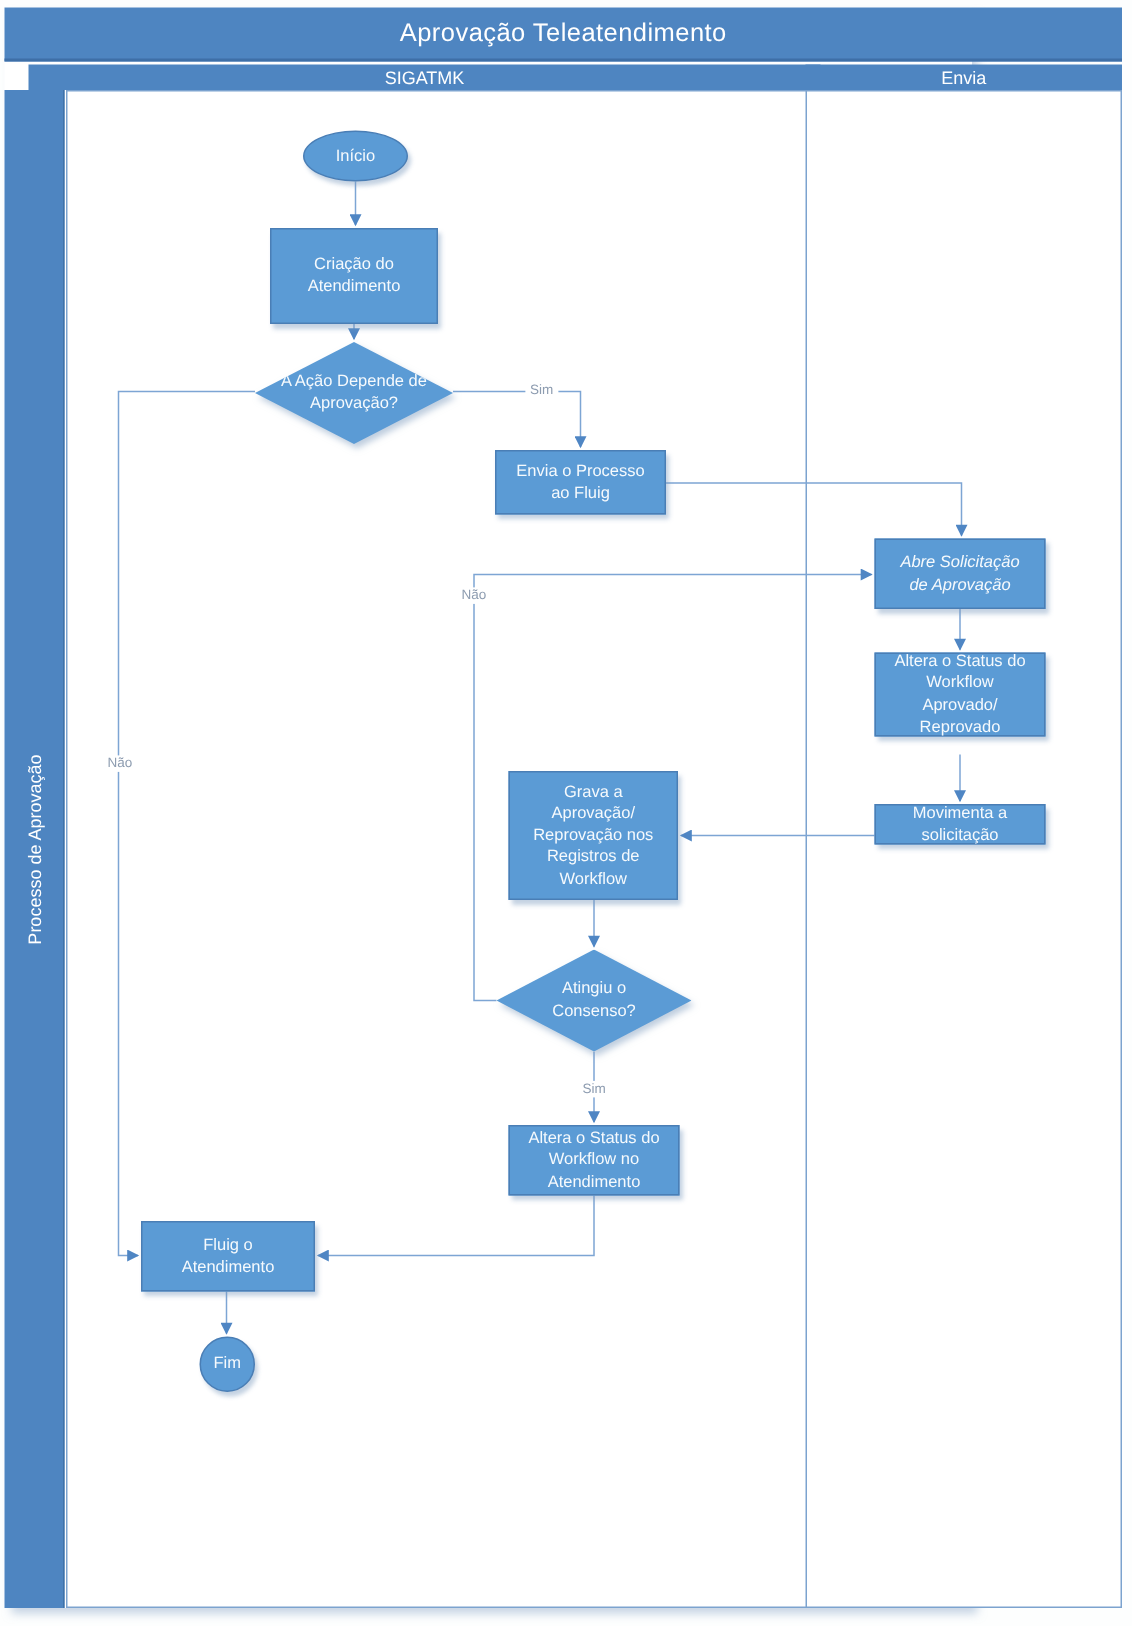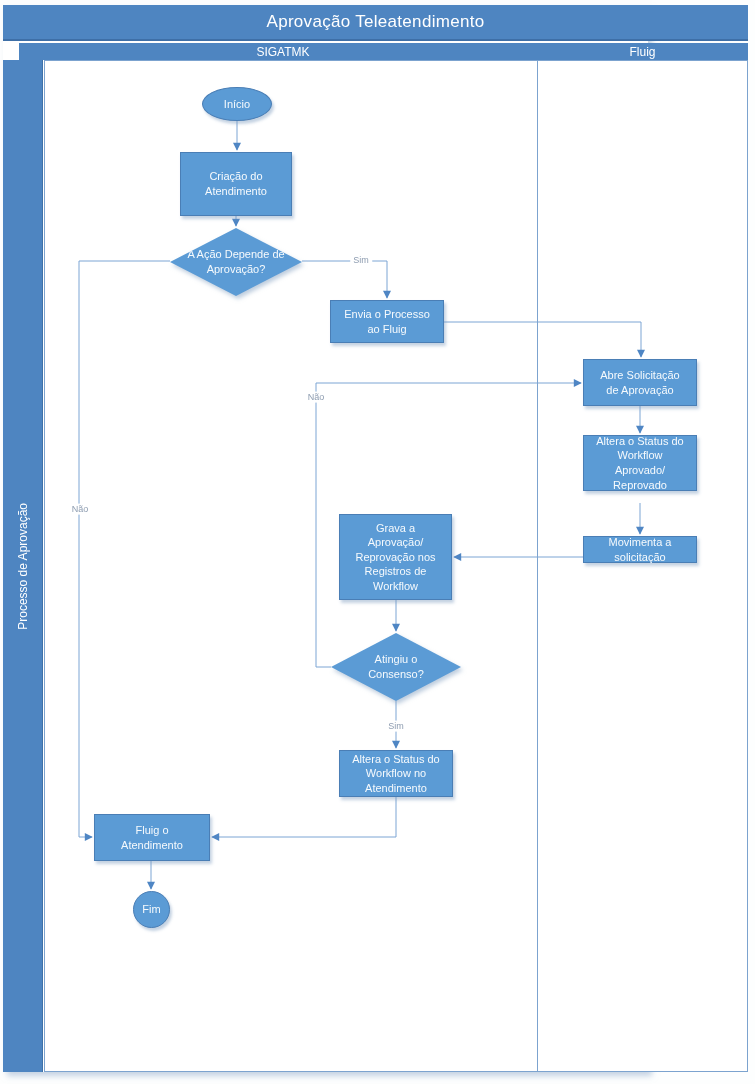--- a/index.html
+++ b/index.html
@@ -62,21 +62,21 @@
     clip-path:polygon(50% 0, 100% 50%, 50% 100%, 0 50%);
     padding:6px 16px;
   }
   .diamond-wrap { position:absolute; filter:drop-shadow(2px 3px 2px rgba(125,155,190,.5)); }
   
   #n-inicio   { left:202px; top:87px;  width:70px;  height:34px; }
   #n-criacao  { left:180px; top:152px; width:112px; height:64px; }
   #dw-decisao1{ left:170px; top:228px; }
   #n-decisao1 { position:relative; width:132px; height:68px; }
   #n-envia    { left:330px; top:300px; width:114px; height:43px; }
-  #n-abre     { left:583px; top:359px; width:114px; height:47px; }
+  #n-abre     { left:583px; top:359px; width:114px; height:47px;font-style:italic; }
   #n-alterawf { left:583px; top:435px; width:114px; height:56px; }
   #n-movimenta{ left:583px; top:536px; width:114px; height:27px; }
   #n-grava    { left:339px; top:514px; width:113px; height:86px; padding:2px 14px; }
   #dw-decisao2{ left:331px; top:633px; }
   #n-decisao2 { position:relative; width:130px; height:68px; }
   #n-alteratd { left:339px; top:750px; width:114px; height:47px; }
   #n-segue    { left:94px;  top:814px; width:116px; height:47px; }
   #n-fim      { left:133px; top:891px; width:37px;  height:37px; }
   
   #connector-layer { position:absolute; left:0; top:0; width:755px; height:1084px; pointer-events:none; }
@@ -96,21 +96,21 @@
   <div id="frame">
 
     <div id="title-bar" class="bar">
       <span>Aprovação Teleatendimento</span>
     </div>
 
     <div id="lane-header-sigatmk" class="lane-header bar">
       <span>SIGATMK</span>
     </div>
     <div id="lane-header-fluig" class="lane-header bar">
-      <span>Fluig</span>
+      <span>Envia</span>
     </div>
 
     <div id="side-strip" class="bar">
       <span>Processo de Aprovação</span>
     </div>
 
     <div id="chart-area"></div>
     <div id="lane-divider"></div>
   </div>
 

